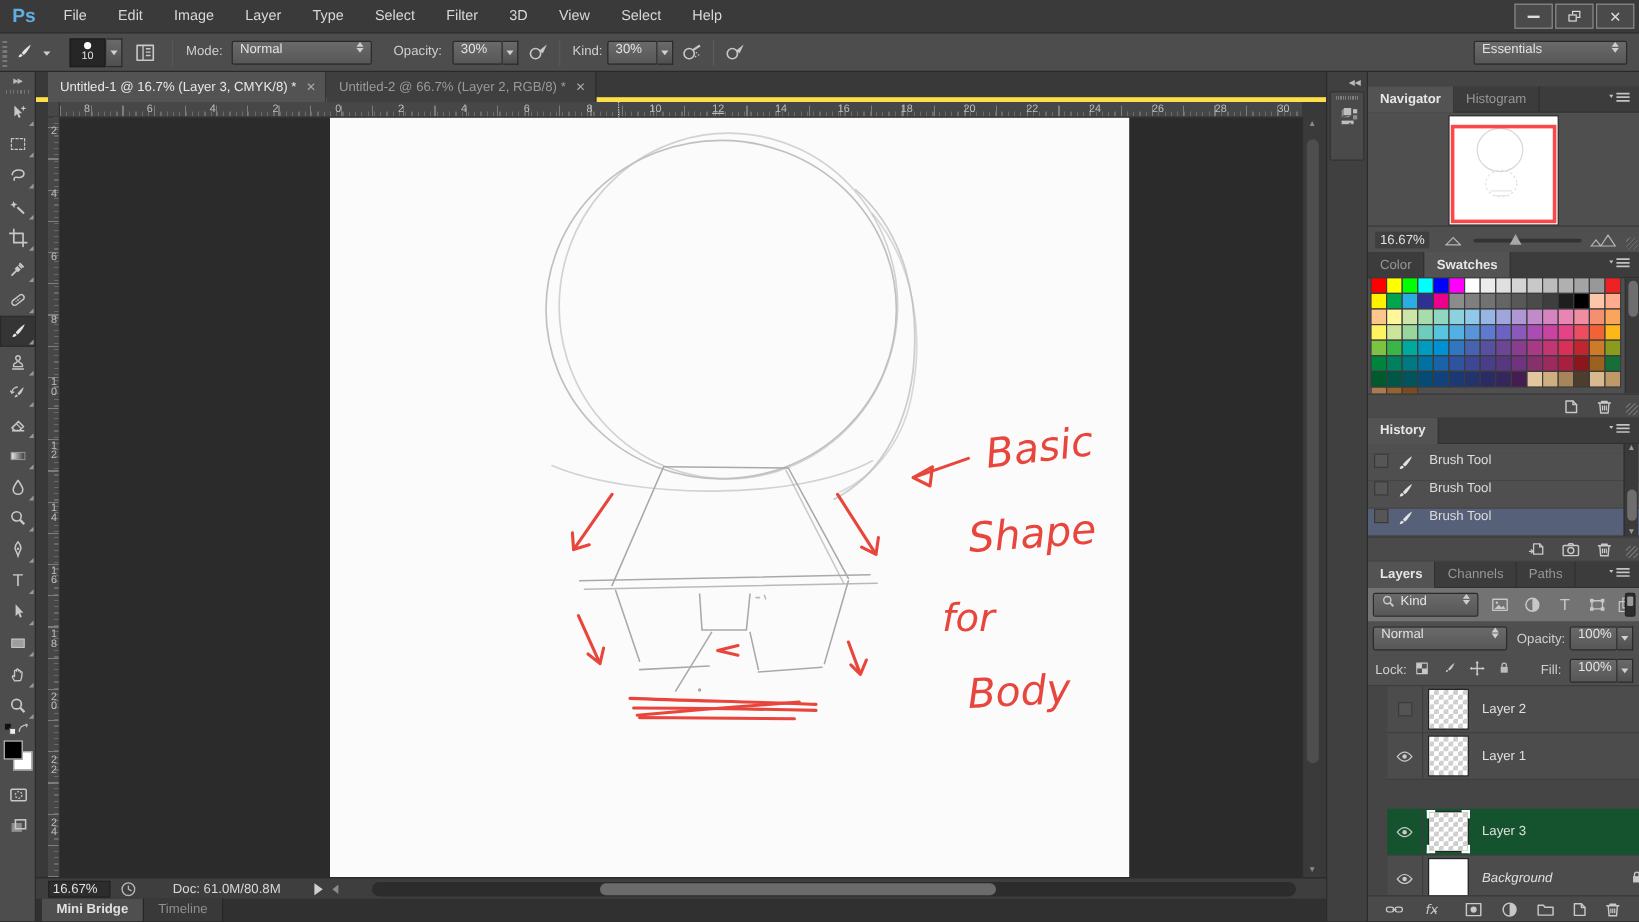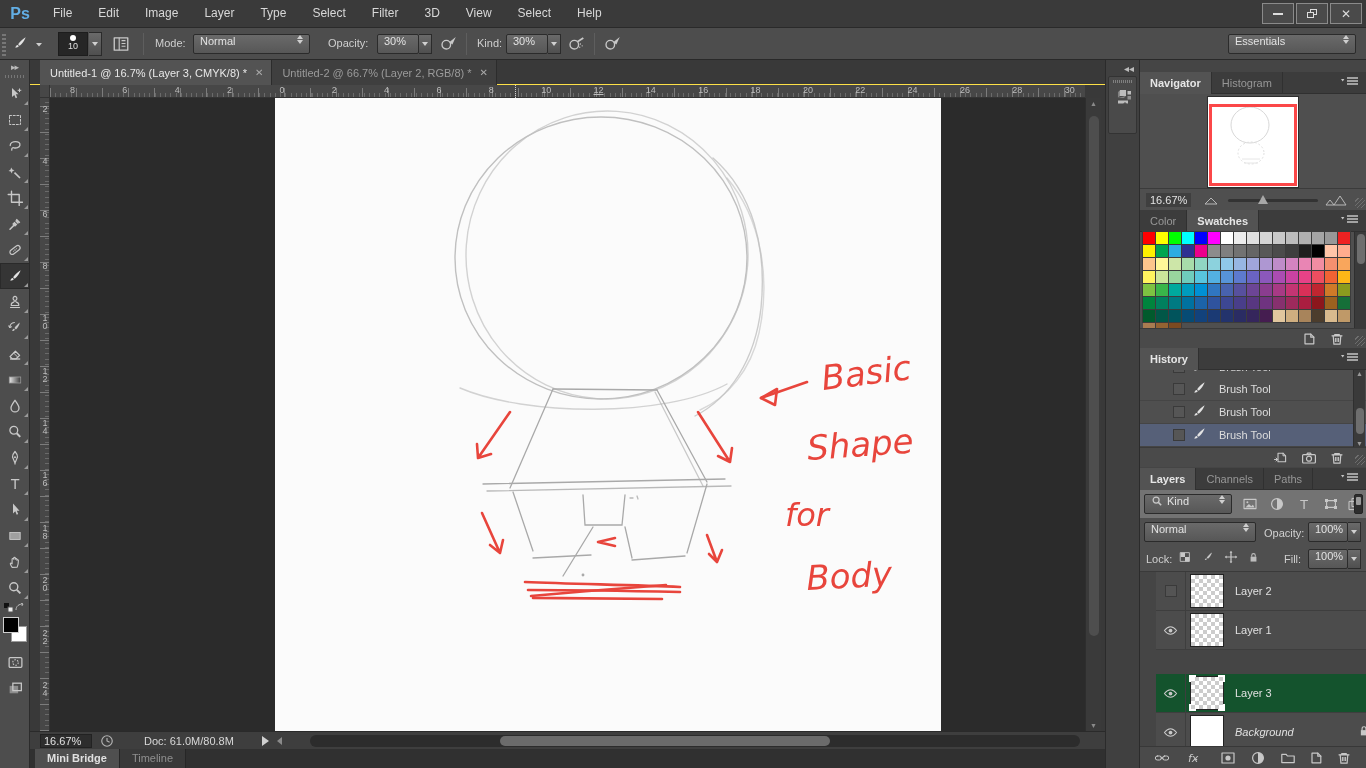--- a/index.html
+++ b/index.html
@@ -46,21 +46,21 @@
   .tool.sel{background:#353535;box-shadow:inset 0 0 0 1px #2a2a2a;}
   .tool svg{display:block;}
   .tool .tri{position:absolute;right:2px;bottom:2px;width:0;height:0;border-left:4px solid transparent;border-bottom:4px solid #9a9a9a;}
   #fgbg{position:relative;width:30px;height:34px;margin-top:2px;}
   #fg{position:absolute;left:3px;top:2px;width:16px;height:16px;border:1px solid #cfcfcf;}
   #bg{position:absolute;left:11px;top:11px;width:16px;height:16px;border:1px solid #9a9a9a;}
   #miniswap{display:flex;justify-content:space-between;padding:2px 4px 0;}
 
   
   #docarea{position:absolute;left:30px;top:60px;width:1075px;height:708px;background:#393939;}
-  #tabbar{position:absolute;left:0;top:0;width:1075px;height:25px;background:#393939;border-bottom:1px solid #fde047;display:flex;padding-left:10px;}
+  #tabbar{position:absolute;left:0;top:0;width:1075px;height:25px;background:#393939;border-bottom:4px solid #fde047;display:flex;padding-left:10px;}
   .doctab{height:25px;display:flex;align-items:center;padding:0 8px 0 10px;font-size:11px;border-right:1px solid #2c2c2c;color:#9a9a9a;background:#3f3f3f;white-space:nowrap;}
   .doctab.active{background:#535353;color:#e8e8e8;}
   .doctab .x{margin-left:8px;font-size:10px;color:#aaa;}
   #ruler-corner{position:absolute;left:10px;top:25px;width:10px;height:13px;background:#474747;border-right:1px solid #333;border-bottom:1px solid #333;}
   #ruler-top{position:absolute;left:20px;top:25px;width:1035px;height:13px;background:#474747;border-bottom:1px solid #333;
      background-image:repeating-linear-gradient(90deg,#7c7c7c 0 1px,transparent 1px 26px),repeating-linear-gradient(90deg,#6a6a6a 0 1px,transparent 1px 5.23px);
      background-size:100% 9px,100% 4px;background-position:0 100%,0 100%;background-repeat:no-repeat;}
   #ruler-top .rlab{position:absolute;top:0;font-size:9px;color:#bdbdbd;transform:translateX(2px);}
   #ruler-top .marker{position:absolute;left:465px;top:0;height:13px;border-left:1px dotted #cfcfcf;}
   #ruler-left{position:absolute;left:10px;top:38px;width:10px;height:633px;background:#474747;border-right:1px solid #333;
@@ -115,21 +115,21 @@
   #swatch-grid{position:absolute;left:3px;top:172px;width:208px;}
   .srow{display:flex;}
   .sw{width:12px;height:12px;margin:0 1px 1px 0;box-shadow:0 0 0 1px #3c3c3c;}
   #swatch-partial{overflow:hidden;height:7px;}
   .pscroll{position:absolute;width:12px;background:#3a3a3a;border-left:1px solid #2f2f2f;}
   .pscroll .thumb{position:absolute;left:2px;width:8px;background:#6e6e6e;border-radius:4px;}
   .pbar{position:absolute;left:0;width:227px;height:20px;background:#4a4a4a;border-top:1px solid #3a3a3a;}
   .pbar .ic{position:absolute;top:2px;width:18px;height:16px;}
 
   
-  .hrow{height:23px;display:flex;align-items:center;font-size:11px;color:#ddd;border-bottom:1px solid #454545;background:#4f4f4f;padding-left:28px;}
+  .hrow{height:23px;display:flex;font-size:11px;color:#ddd;border-bottom:1px solid #454545;background:#4f4f4f;}
   .hrow .chk{width:12px;height:12px;border:1px solid #3a3a3a;background:#565656;margin:0 6px 0 5px;}
   .hrow .hic{width:20px;margin-right:8px;}
   .hrow.sel{background:#566078;}
   .hclip{height:8px;overflow:hidden;}
   .hclip .hrow{margin-top:-14px;}
 
   
   #kindrow{position:absolute;left:0;top:430px;width:227px;height:28px;background:#737373;}
   #kind-dd{position:absolute;left:4px;top:4px;width:88px;height:20px;}
   .krow-ic{position:absolute;top:6px;width:18px;height:16px;}

